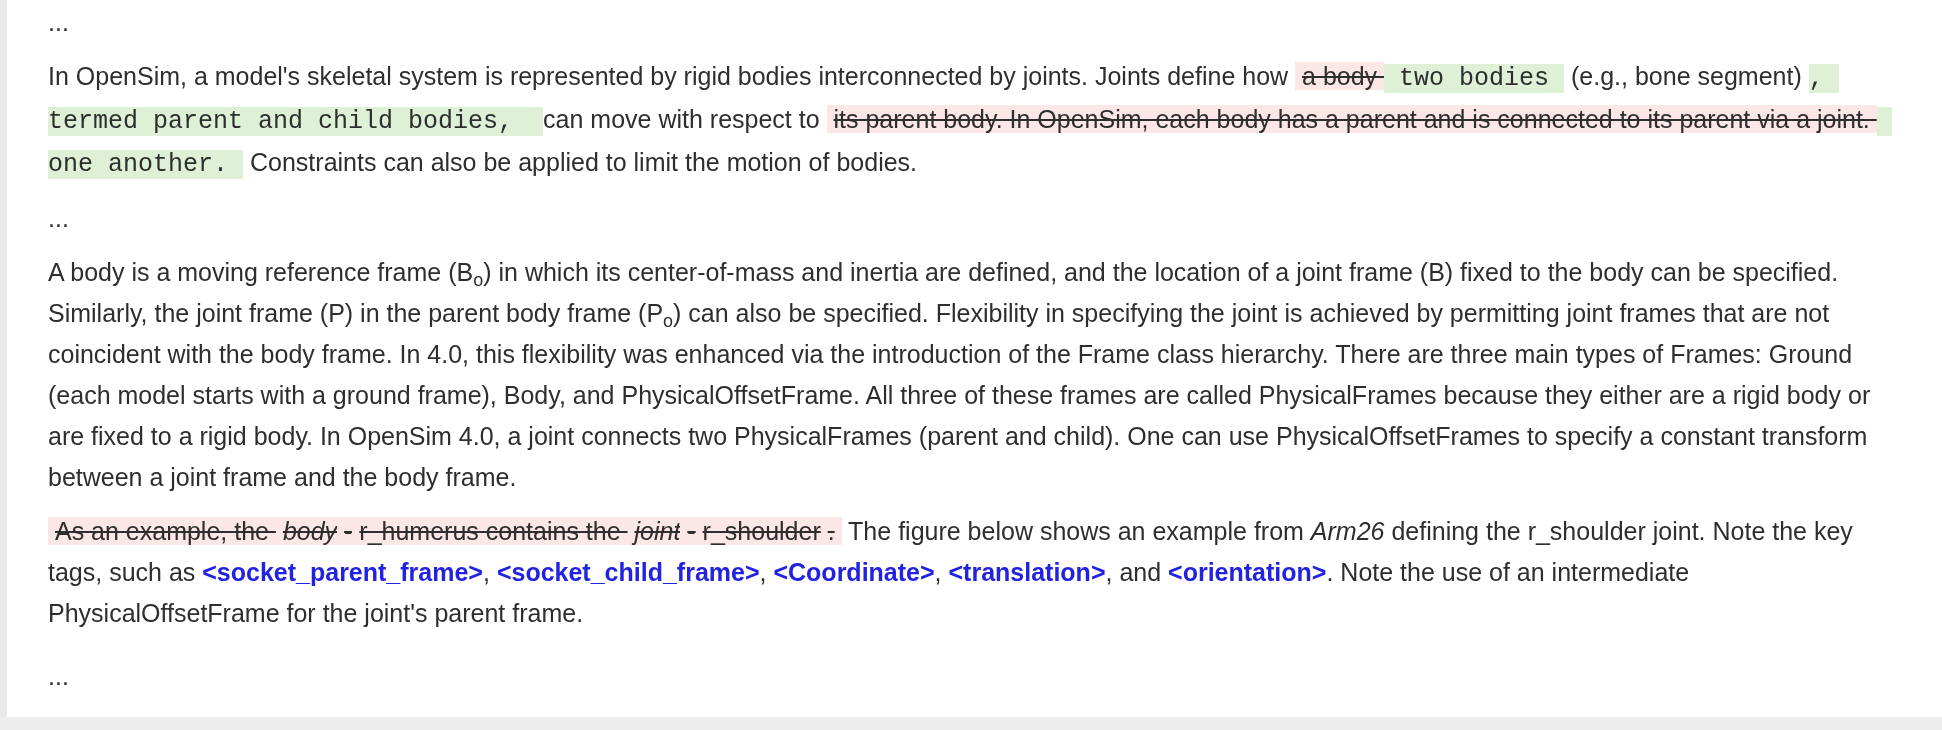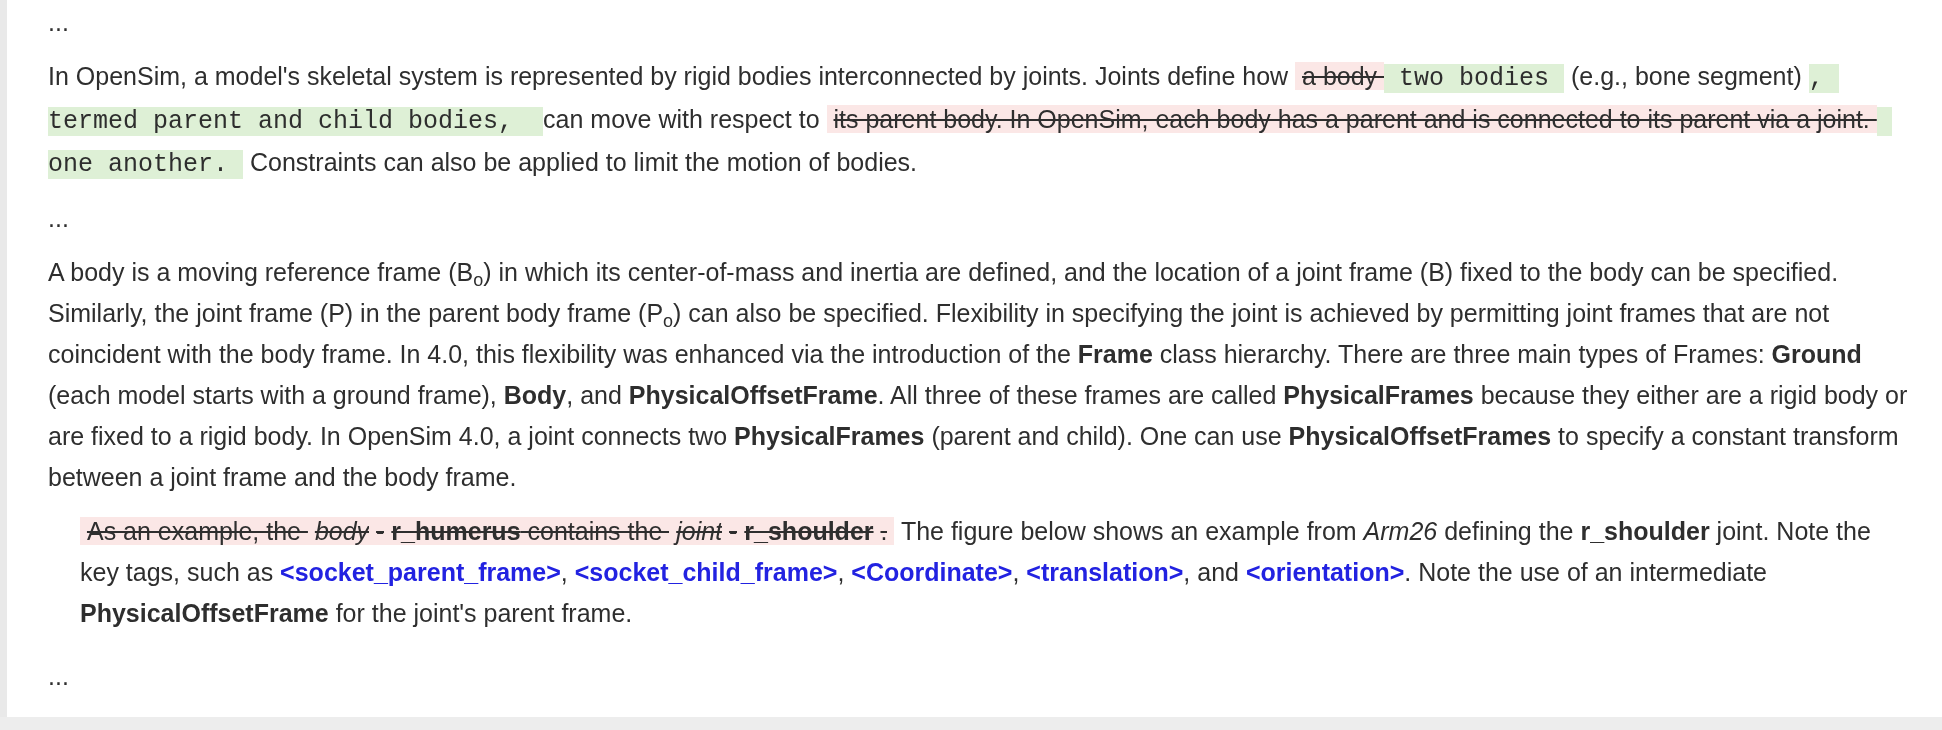--- a/index.html
+++ b/index.html
@@ -33,23 +33,23 @@
     padding: 2px 32px 0 41px;
     box-sizing: border-box;
     color: #2e2e2e;
     font-size: 25px;
     line-height: 41px;
   }
   .content p {
     margin: 0 0 13px 0;
     white-space: pre-wrap;
   }
-  p[data-name="para-example"] { margin-top: 4px; margin-left: 32px; }
+  p[data-name="para-example"] { margin-top: 4px; }
   p[data-name="ellipsis-bottom"] { margin-top: 22px; }
-  .b { font-weight: bold; }
+  .b { font-weight: normal; }
   .i { font-style: italic; }
   .s { text-decoration: line-through; text-decoration-thickness: 2px; text-align: center; }
   .del { background: var(--del-bg, #fbe7e6); }
   .ins { background: var(--ins-bg, #def0d6); font-family: Liberation Mono, monospace; }
   .link { color: var(--tag-color, #2222e1); font-weight: bold; }
   .sub { vertical-align: -0.25em; font-size: 0.72em; line-height: 0; }
 </style>
 </head>
 <body>
 

